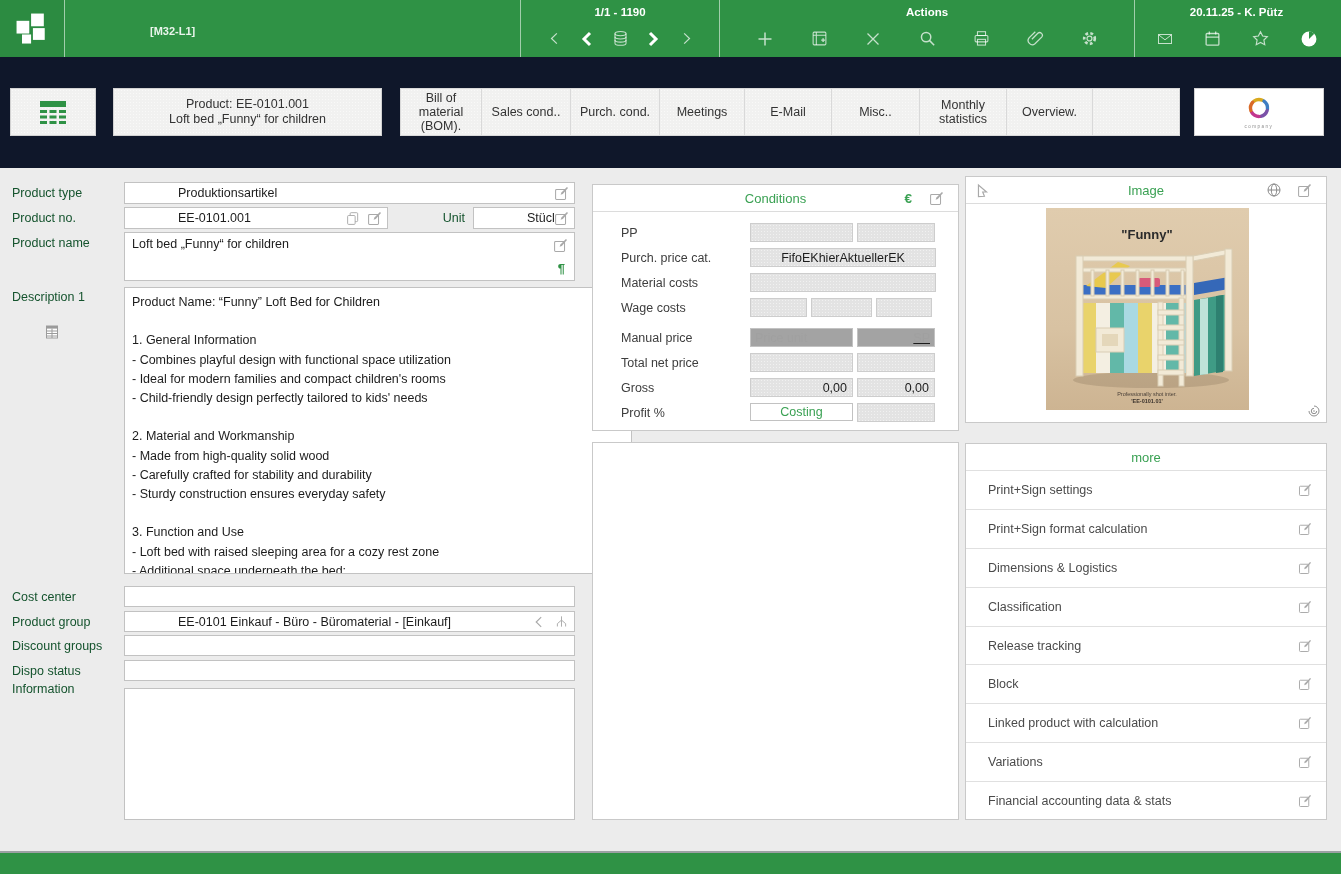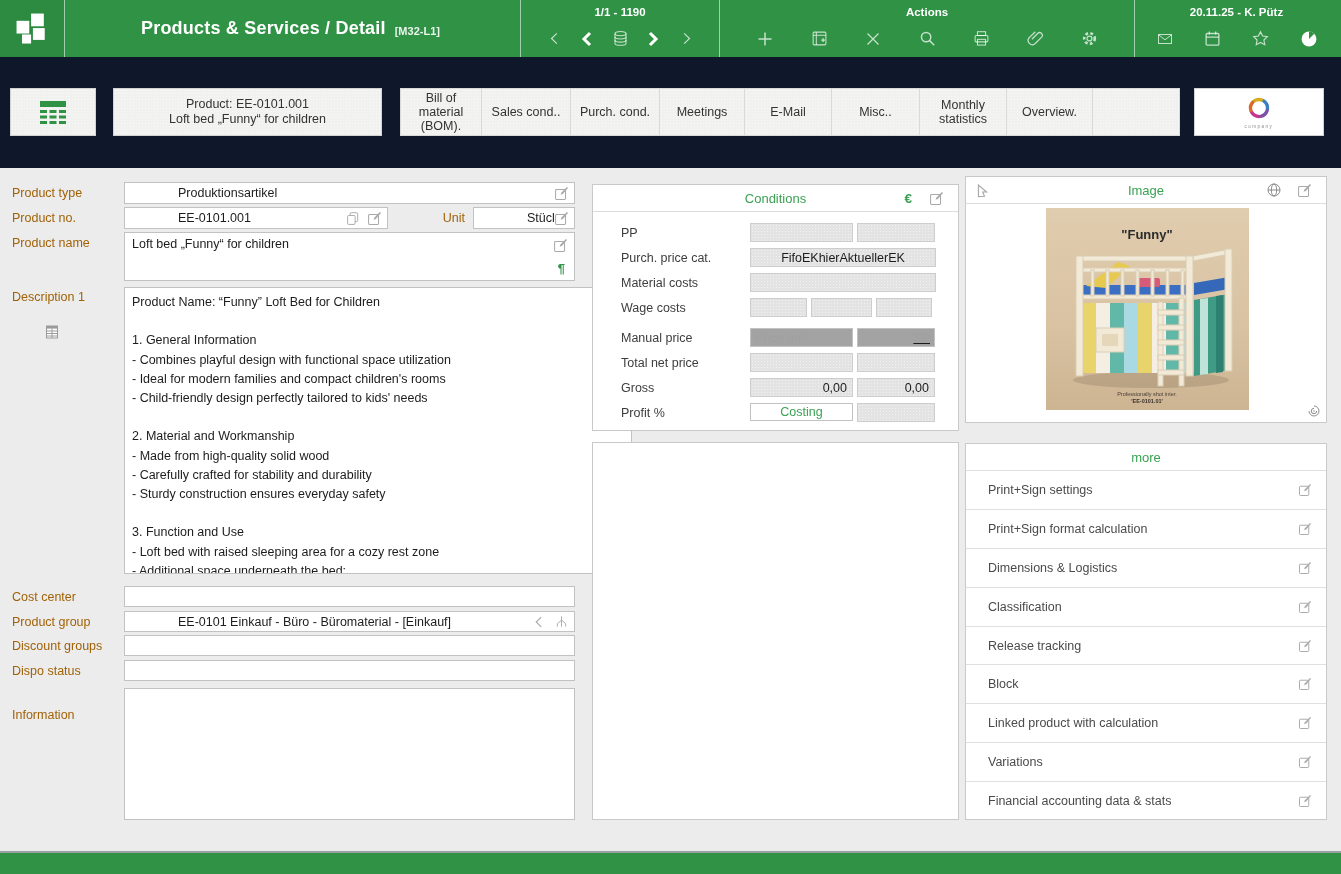--- a/index.html
+++ b/index.html
@@ -34,21 +34,21 @@
   .btn-product { left:113px; width:269px; flex-direction:column; line-height:15px; }
   .tabs { position:absolute; top:31px; left:400px; width:780px; height:48px; display:flex; border:1px solid #d9d9d9; background:#f1f1f0; }
   .tab { border-right:1px solid #d9d9d9; display:flex; align-items:center; justify-content:center; text-align:center; color:#333; line-height:14px; cursor:pointer; padding:0 4px;
          background-image:radial-gradient(rgba(255,255,255,.55) 22%, transparent 24%); background-size:3px 3px; }
   .tab:last-child { border-right:none; }
   .company-box { position:absolute; top:31px; left:1194px; width:130px; height:48px; background:#fff; border:1px solid #d2d2d2; display:flex; flex-direction:column; align-items:center; justify-content:center; cursor:pointer; }
   .company-label { font-size:4.5px; letter-spacing:1.5px; color:#8a8a8a; margin-top:-1px; }
 
   
   .main { position:absolute; top:168px; left:0; width:1341px; height:683px; background:#ececec; }
-  .flabel { position:absolute; left:12px; color:#a16207; }
+  .flabel { position:absolute; left:12px; color:#14532d; }
   .field { position:absolute; background:#fff; border:1px solid #c2c2c2; display:flex; align-items:center; padding:0 5px; color:#1c1c1c; }
   .field .val { flex:1; white-space:nowrap; overflow:hidden;margin-left:48px; }
   .field input { border:none; outline:none; width:100%; font:inherit; color:#1c1c1c; background:transparent; }
   .gray-ic { color:#a9a9a9; cursor:pointer; flex:none; }
   .box { position:absolute; background:#fff; border:1px solid #c2c2c2; }
   .pilcrow { color:#2f9245; font-weight:bold; font-size:13px; }
   .multiline { white-space:pre-wrap; font-size:12.5px; line-height:19.2px; color:#1c1c1c; padding:5px 24px 5px 7px; height:100%; overflow:hidden; }
 
   
   .panel { position:absolute; background:#fff; border:1px solid #c9c9c9; }
@@ -169,21 +169,20 @@
     <div class="logo-cell">
       <svg width="40" height="40" viewBox="0 0 44 44">
         <rect x="5" y="13" width="14" height="14" fill="#fff"></rect>
         <rect x="21" y="5" width="14" height="14" fill="#fff"></rect>
         <rect x="23" y="21" width="13" height="13" fill="#fff"></rect>
         <rect x="11" y="28" width="10" height="10" fill="#fff"></rect>
       </svg>
     </div>
     <div class="vsep"></div>
     <div class="title-cell">
-      <span class="app-title">Products &amp; Services / Detail</span>
       <span class="app-code">[M32-L1]</span>
     </div>
     <div class="vsep"></div>
     <div class="hgroup hgroup-nav">
       <div class="hlabel">1/1 - 1190</div>
       <div class="hicons">
         <button class="hbtn">
             <svg class="ic" width="15" height="15">
               <use href="#i-chev"></use>
             </svg>
@@ -408,21 +407,21 @@
     <div class="flabel" style="top:471px">Discount groups</div>
     <div class="field" style="left:124px; top:467px; width:451px; height:21px">
       <input value="" style="">
     </div>
 
     <div class="flabel" style="top:496px">Dispo status</div>
     <div class="field" style="left:124px; top:492px; width:451px; height:21px">
       <input value="" style="">
     </div>
 
-    <div class="flabel" style="top:540px">Information</div>
+    <div class="flabel" style="top:514px">Information</div>
     <div class="box" style="left:124px; top:520px; width:451px; height:132px"></div>
 
     <section class="panel" style="left:592px; top:16px; width:367px; height:247px">
       <div class="panel-head">
         <div class="panel-title">Conditions</div>
         <span style="position:absolute; right:46px; color:#3aa153; font-size:13.5px; font-weight:bold">€</span>
         <svg class="gray-ic" width="15" height="15" style="position:absolute; right:14px">
             <use href="#i-edit"></use>
           </svg>
       </div>

